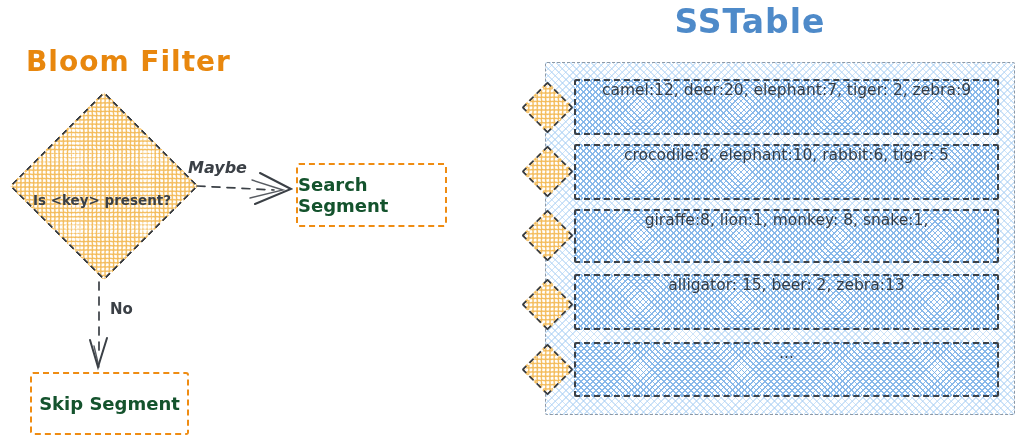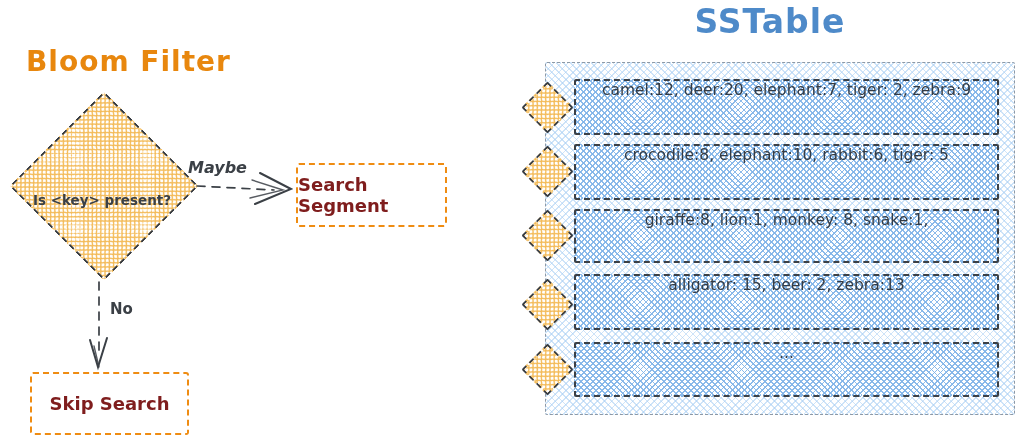--- a/index.html
+++ b/index.html
@@ -31,26 +31,26 @@
   .bf-title{left:26px;top:45px;font-size:28px;font-weight:700;color:#e8870e;letter-spacing:1px;}
   .bf-diamond{left:37px;top:119px;width:130px;height:130px;
       transform:rotate(45deg);border:2.5px dashed #363b42;border-radius:4px;}
   .bf-question{left:20px;top:171px;width:164px;text-align:center;
       font-size:13.5px;font-weight:700;color:#3a4047;margin-top:21px;}
   .edge-label{color:#3b4046;font-weight:700;}
   .maybe-label{left:188px;top:158px;font-size:16px;font-style:italic;}
   .no-label{left:110px;top:300px;font-size:15px;}
   .sketch-box{border:2.5px dashed #ef8c12;border-radius:3px;
       display:flex;align-items:center;justify-content:center;
-      color:#7f1d1d;font-weight:700;background:#fff;}
+      color:#14532d;font-weight:700;background:#fff;}
   .search-box{left:296px;top:163px;width:147px;height:60px;font-size:18px;}
   .skip-box{left:30px;top:372px;width:155px;height:59px;font-size:18px;}
 
   
-  .sst-title{left:630px;top:2px;width:280px;text-align:center;
+  .sst-title{left:610px;top:2px;width:280px;text-align:center;
       font-size:33px;font-weight:700;color:#4e8ac9;letter-spacing:1px;}
   .sst-container{left:545px;top:62px;width:468px;height:351px;
       border:1.6px dashed #8d99a6;border-radius:2px;}
   .segment{left:574px;width:421px;border:2px dashed #3b4046;border-radius:2px;
       display:flex;justify-content:center;
       font-size:15.5px;color:#343b44;font-weight:500;}
   .seg-0{top:79px;height:52px;}
   .seg-1{top:144px;height:52px;}
   .seg-2{top:209px;height:50px;}
   .seg-3{top:274px;height:52px;}
@@ -74,21 +74,21 @@
 <div class="abs bf-question">Is &lt;key&gt; present?</div>
 
 <div class="abs edge-label maybe-label">Maybe</div>
 <div class="abs edge-label no-label">No</div>
 
 <div class="abs sketch-box search-box">
   <span>Search Segment</span>
 </div>
 
 <div class="abs sketch-box skip-box">
-  <span>Skip Search</span>
+  <span>Skip Segment</span>
 </div>
 
 <svg class="abs arrows" width="1024" height="445" viewBox="0 0 1024 445">
   <g stroke="#3b4046" fill="none" stroke-linecap="round">
     <path d="M197,186 L274,190" stroke-width="1.7" stroke-dasharray="8 7"></path>
     <path d="M260,173 L291,189 L255,204" stroke-width="2"></path>
     <path d="M252,180 L283,190 L250,198" stroke-width="1.4" opacity="0.85"></path>
   </g>
   <g stroke="#3b4046" fill="none" stroke-linecap="round">
     <path d="M99,282 L99,350" stroke-width="1.7" stroke-dasharray="8 7"></path>

